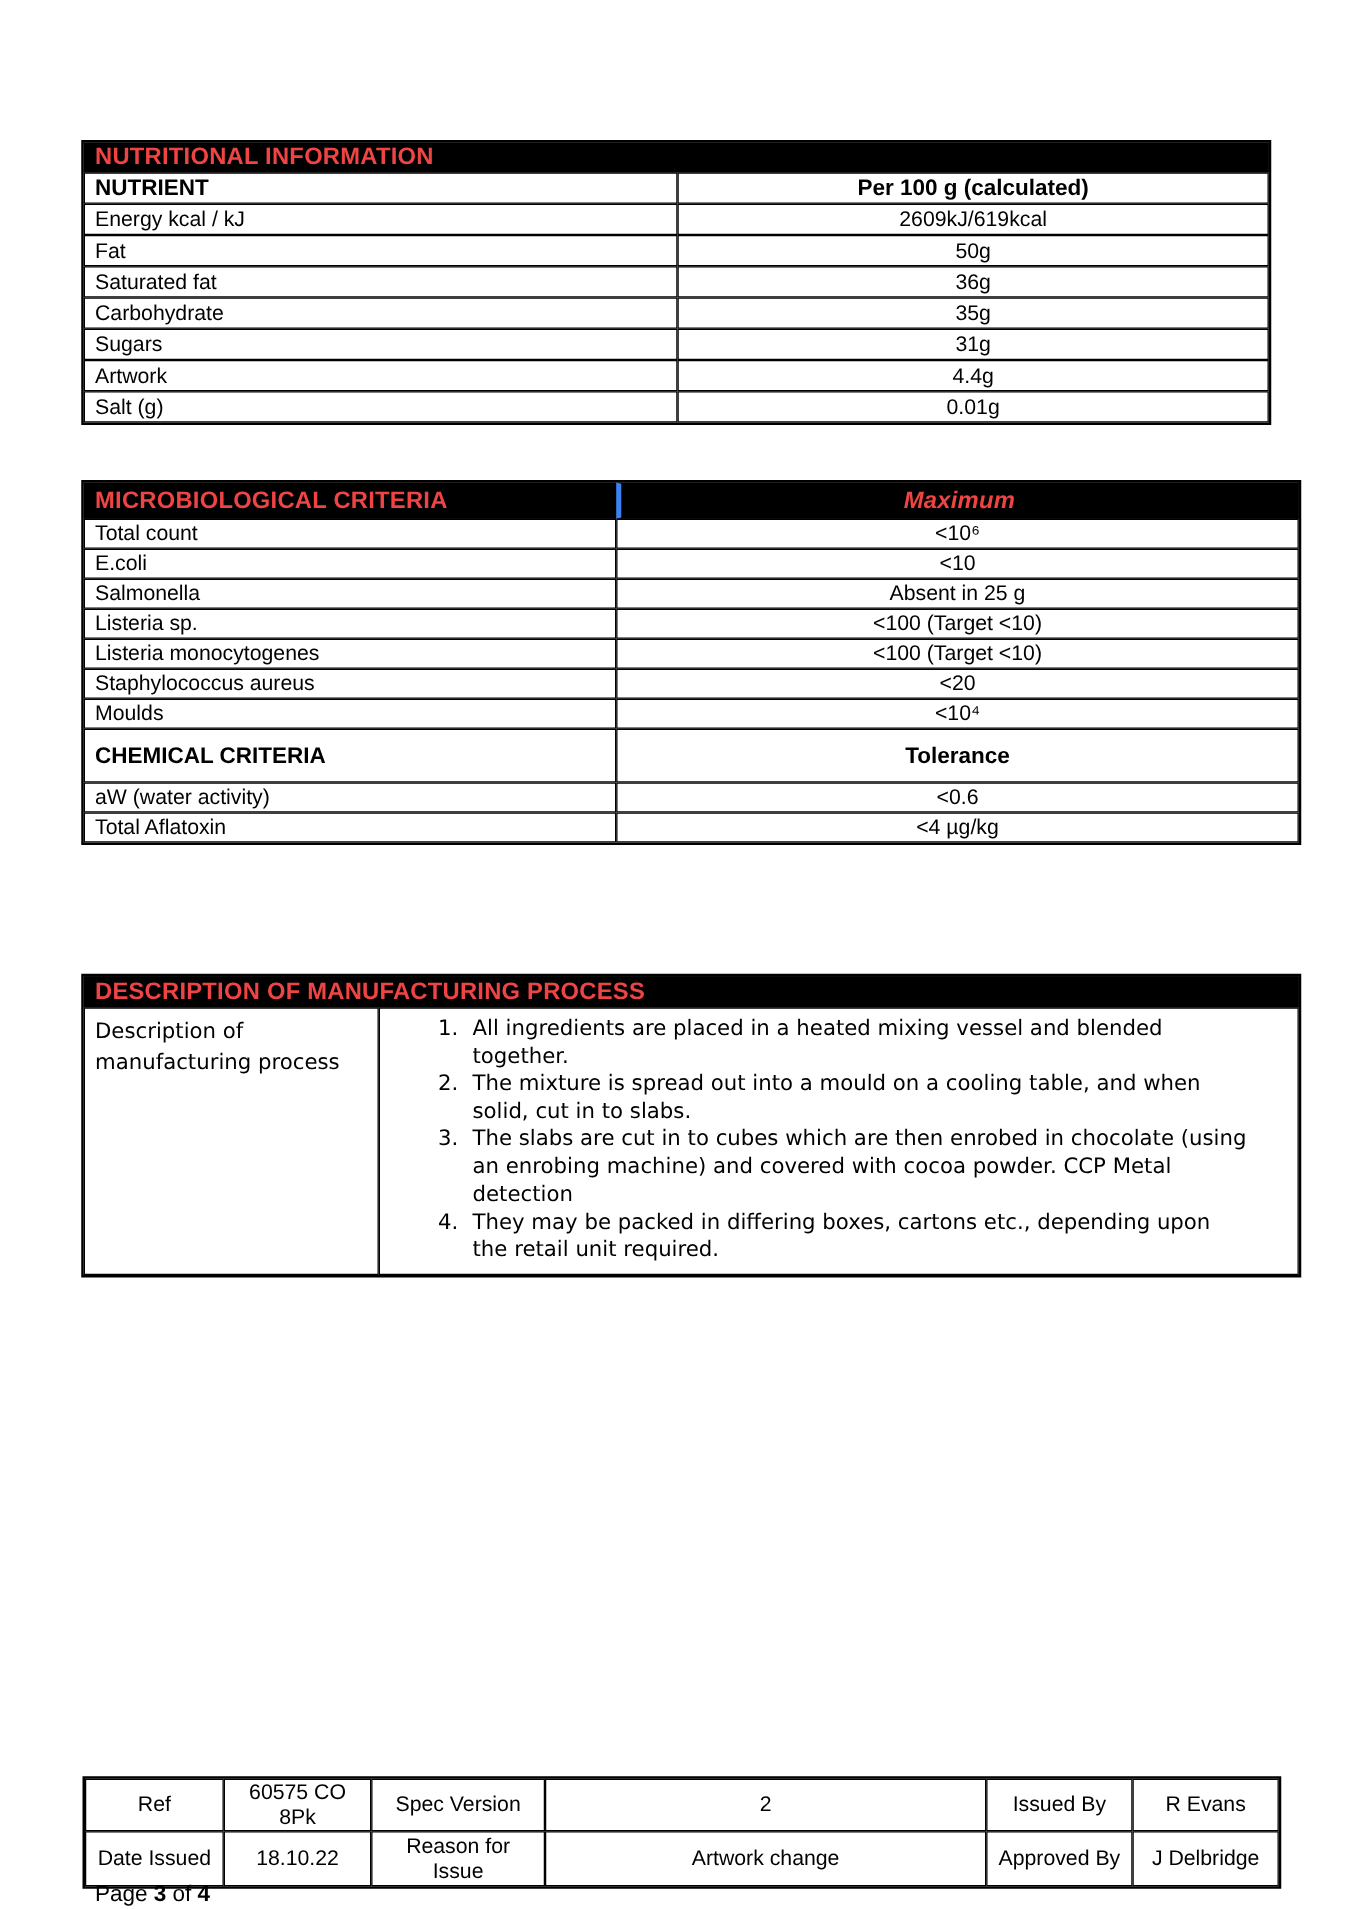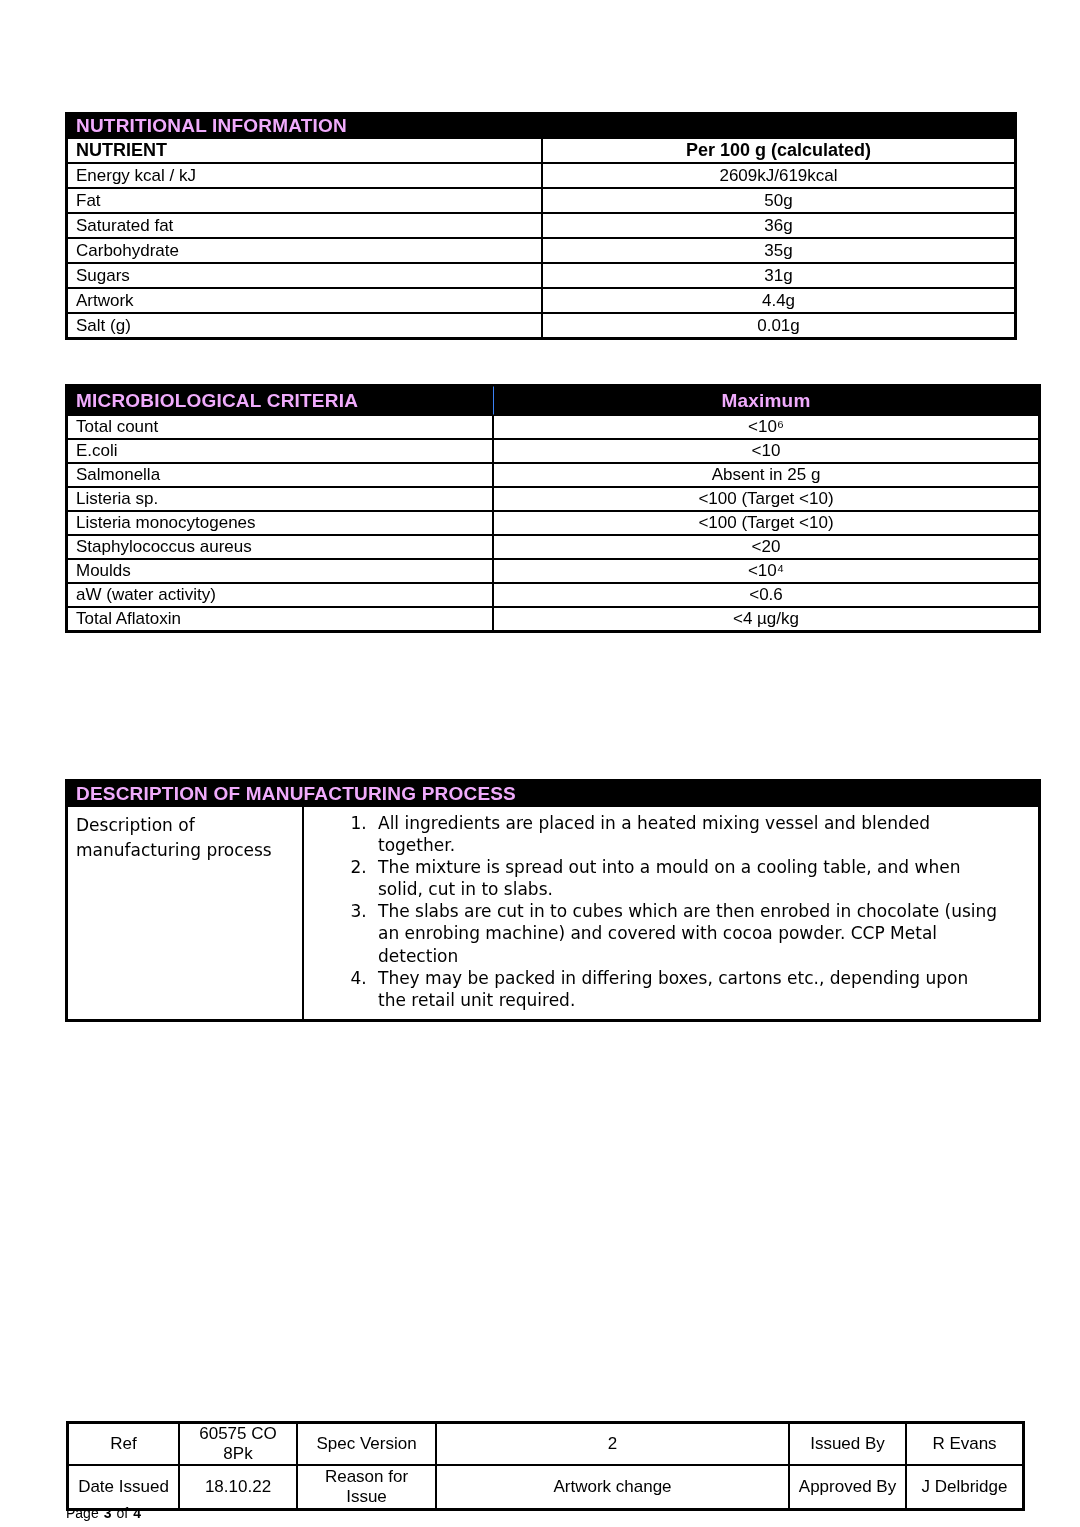--- a/index.html
+++ b/index.html
@@ -24,26 +24,26 @@
     box-sizing: border-box;
     padding: 0 8px;
     vertical-align: middle;
     font-size: 17px;
     overflow: hidden;
   }
 
   
   tr.black-row td {
     background: #000;
-    color: #f0abfc;
+    color: #ef4444;
     font-weight: bold;
     font-size: 19px;
     letter-spacing: 0.2px;
   }
-  tr.black-row td.val { border-left: 1px solid #3b82f6; }
+  tr.black-row td.val { border-left: 4px solid #3b82f6; font-style: italic; }
 
   
   tr.hdr-row td { font-weight: bold; font-size: 18px; }
 
   td.val { text-align: center; margin-top: 19px; }
 
   
   .nutrition { left: 65px; top: 112px; width: 948px; }
   .nutrition td { height: 25px; }
   .nutrition tr.black-row td { height: 24px; }
@@ -79,23 +79,23 @@
     vertical-align: top;
     text-align: center;
     padding-top: 6px;
     font-size: 14px;
   }
   .footer tr + tr td { height: 44px; }
 
   
   .page-label {
     position: absolute;
-    left: 66px;
+    left: 76px;
     top: 1505px;
-    font-size: 14px;
+    font-size: 18px;
   }
   .page-label span { display: inline-block; margin-right: 5px; }
   .page-label .b { font-weight: bold; }
 </style>
 </head>
 <body>
 
 <div class="page">
 
   <table class="tbl nutrition">
@@ -172,20 +172,24 @@
       <td>Listeria monocytogenes</td>
       <td class="val">&lt;100 (Target &lt;10)</td>
     </tr>
     <tr>
       <td>Staphylococcus aureus</td>
       <td class="val">&lt;20</td>
     </tr>
     <tr>
       <td>Moulds</td>
       <td class="val">&lt;10⁴</td>
+    </tr>
+    <tr class="chem-hdr">
+      <td>CHEMICAL CRITERIA</td>
+      <td class="val">Tolerance</td>
     </tr>
     <tr>
       <td>aW (water activity)</td>
       <td class="val">&lt;0.6</td>
     </tr>
     <tr>
       <td>Total Aflatoxin</td>
       <td class="val">&lt;4 µg/kg</td>
     </tr>
   </tbody>

